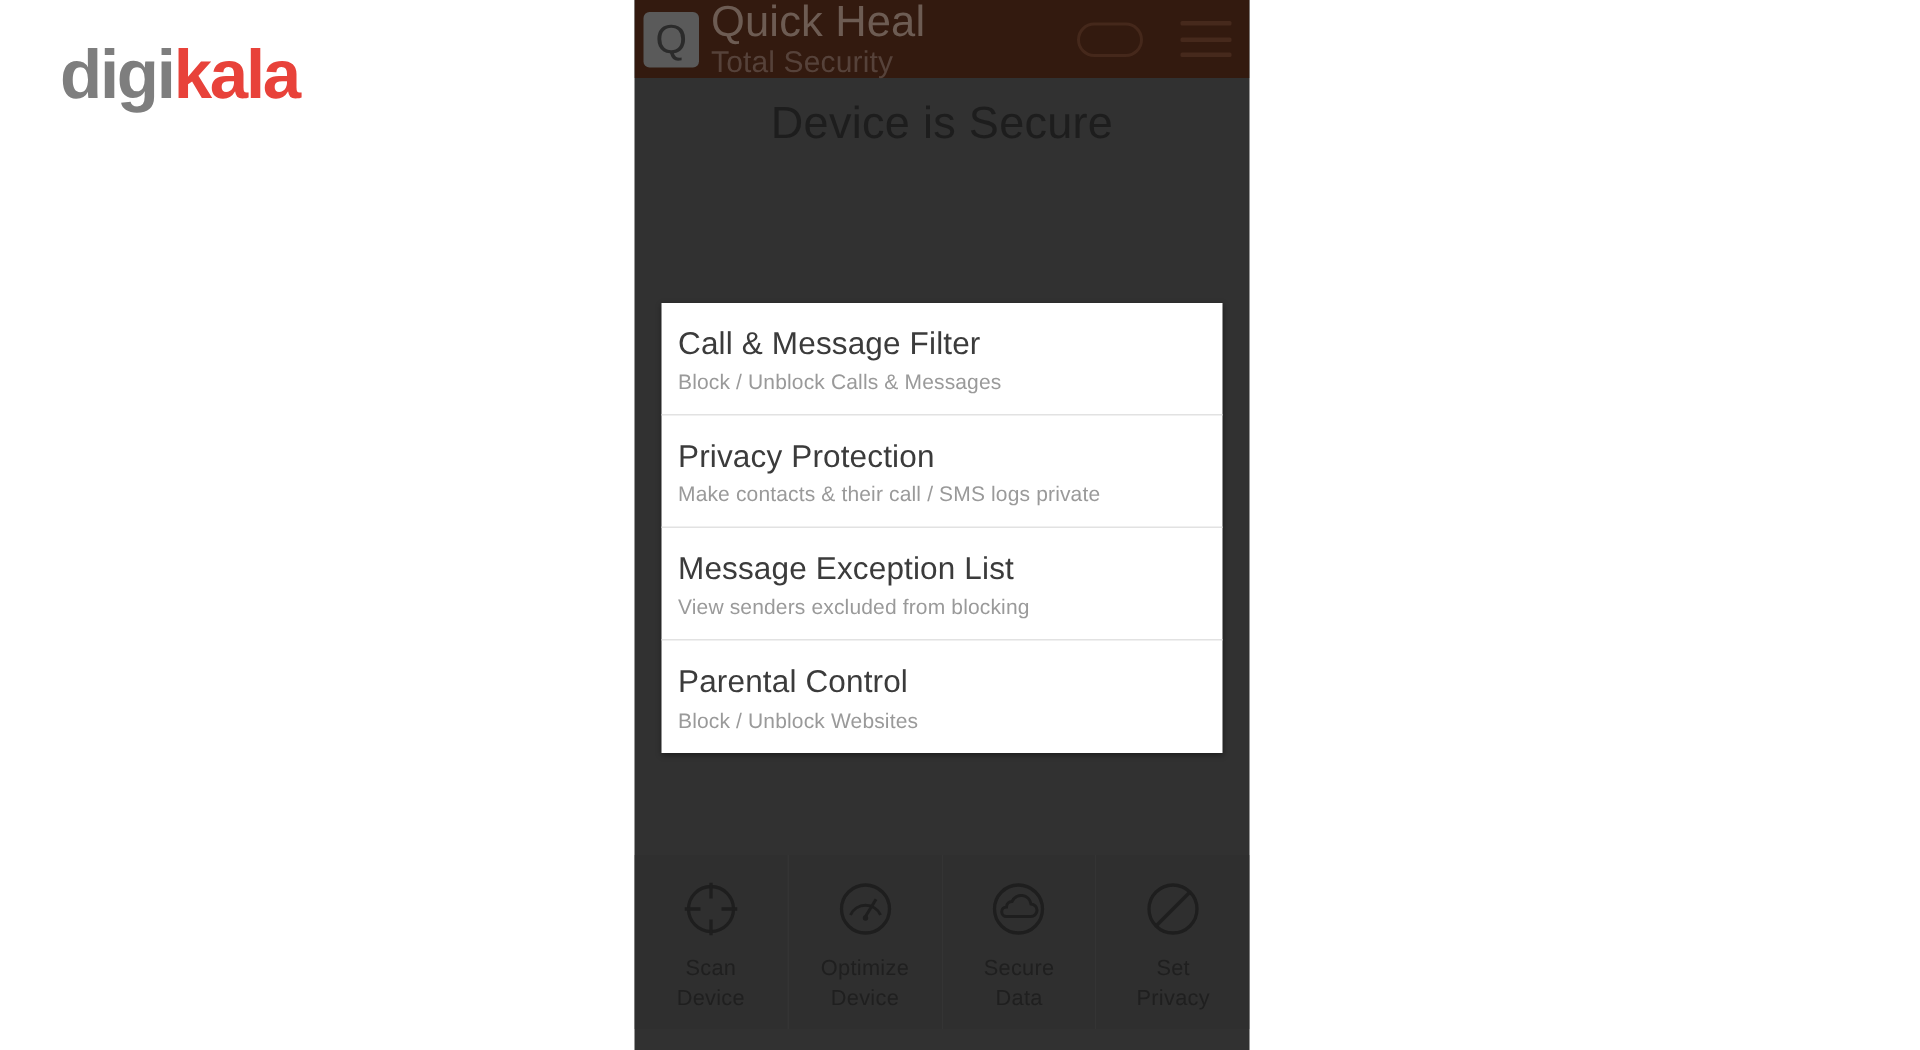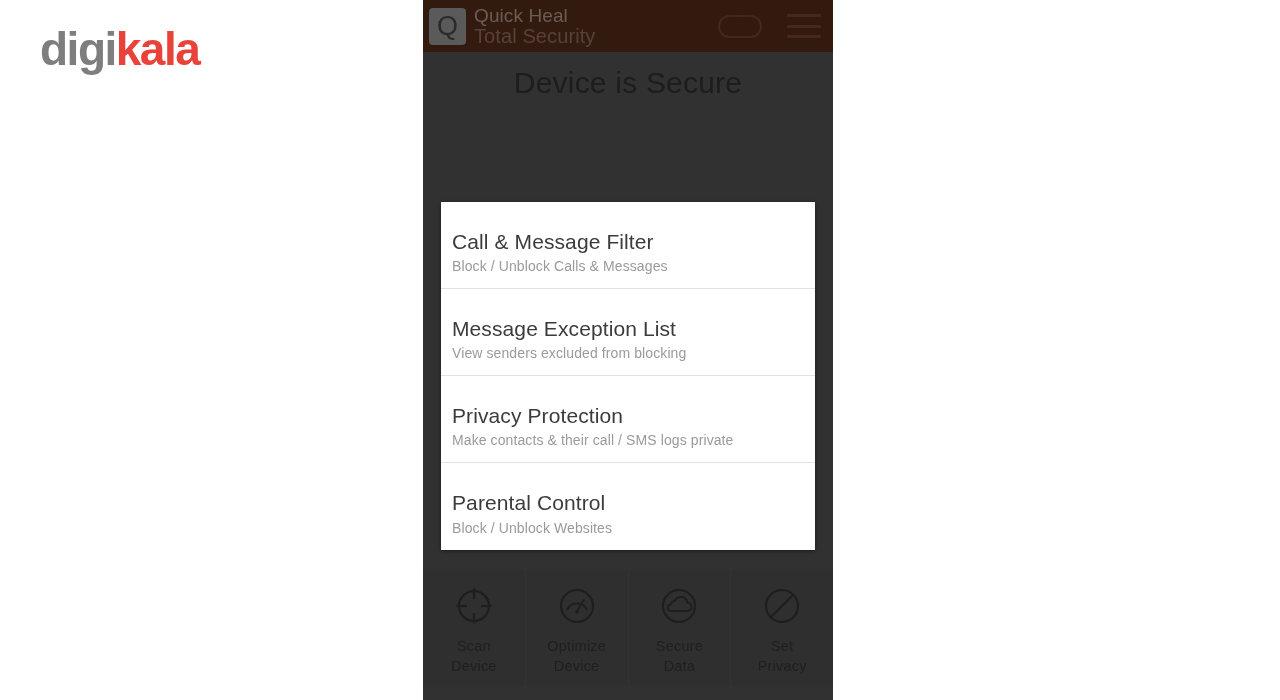--- a/index.html
+++ b/index.html
@@ -63,21 +63,21 @@
     justify-content: center;
     color: #2b2b2b;
     font-size: 27px;
     font-weight: normal;
     line-height: 1;
     margin-right: 8px;
     flex: 0 0 auto;
   }
   #app-title-block { flex: 1 1 auto; line-height: 1.05; padding-top: 1px; }
   #app-title {
-    font-size: 19px;
+    font-size: 29px;
     color: #6d5c53;
     font-weight: normal;
     letter-spacing: 0.1px;
   }
   #app-subtitle {
     font-size: 20px;
     color: #56423a;
     margin-top: 1px;
     letter-spacing: 0.1px;
   }
@@ -117,21 +117,21 @@
   
   #feature-card {
     position: absolute;
     left: 18px;
     top: 202px;
     width: 374px;
     background: #ffffff;
     box-shadow: 0 1px 4px rgba(0,0,0,0.45);
   }
   .card-row {
-    padding: 28px 11px 14px 11px;
+    padding: 16px 11px 14px 11px;
     border-bottom: 1px solid #e2e2e2;
   }
   .card-row:last-child { border-bottom: none; }
   .row-title {
     font-size: 21px;
     color: #3b3b3b;
     font-weight: normal;
     line-height: 1.15;
     letter-spacing: 0.1px;
   }
@@ -206,27 +206,27 @@
     <div id="status-heading">Device is Secure</div>
 
     <div id="feature-card">
 
       <div class="card-row">
         <div class="row-title">Call &amp; Message Filter</div>
         <div class="row-subtitle">Block / Unblock Calls &amp; Messages</div>
       </div>
 
       <div class="card-row">
+        <div class="row-title">Privacy Protection</div>
+        <div class="row-subtitle">Make contacts &amp; their call / SMS logs private</div>
+      </div>
+
+      <div class="card-row">
         <div class="row-title">Message Exception List</div>
         <div class="row-subtitle">View senders excluded from blocking</div>
-      </div>
-
-      <div class="card-row">
-        <div class="row-title">Privacy Protection</div>
-        <div class="row-subtitle">Make contacts &amp; their call / SMS logs private</div>
       </div>
 
       <div class="card-row">
         <div class="row-title">Parental Control</div>
         <div class="row-subtitle">Block / Unblock Websites</div>
       </div>
 
     </div>
 
     <div id="bottom-bar">

